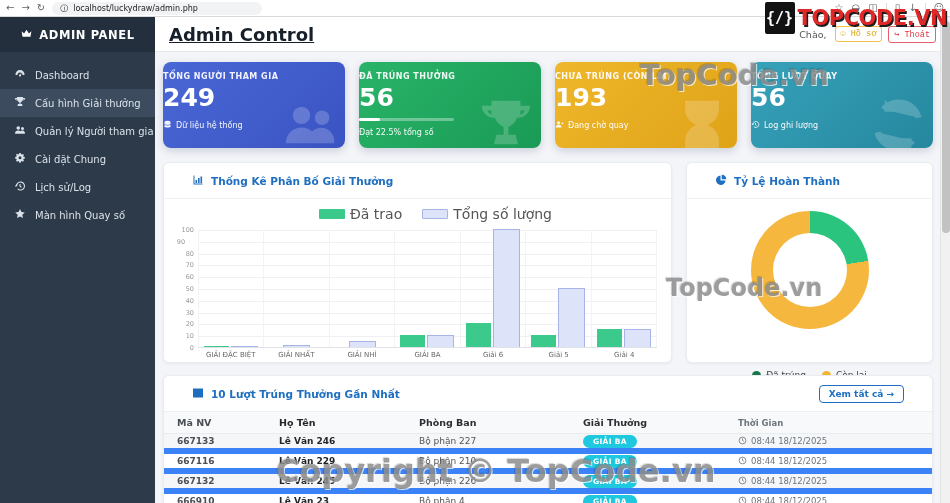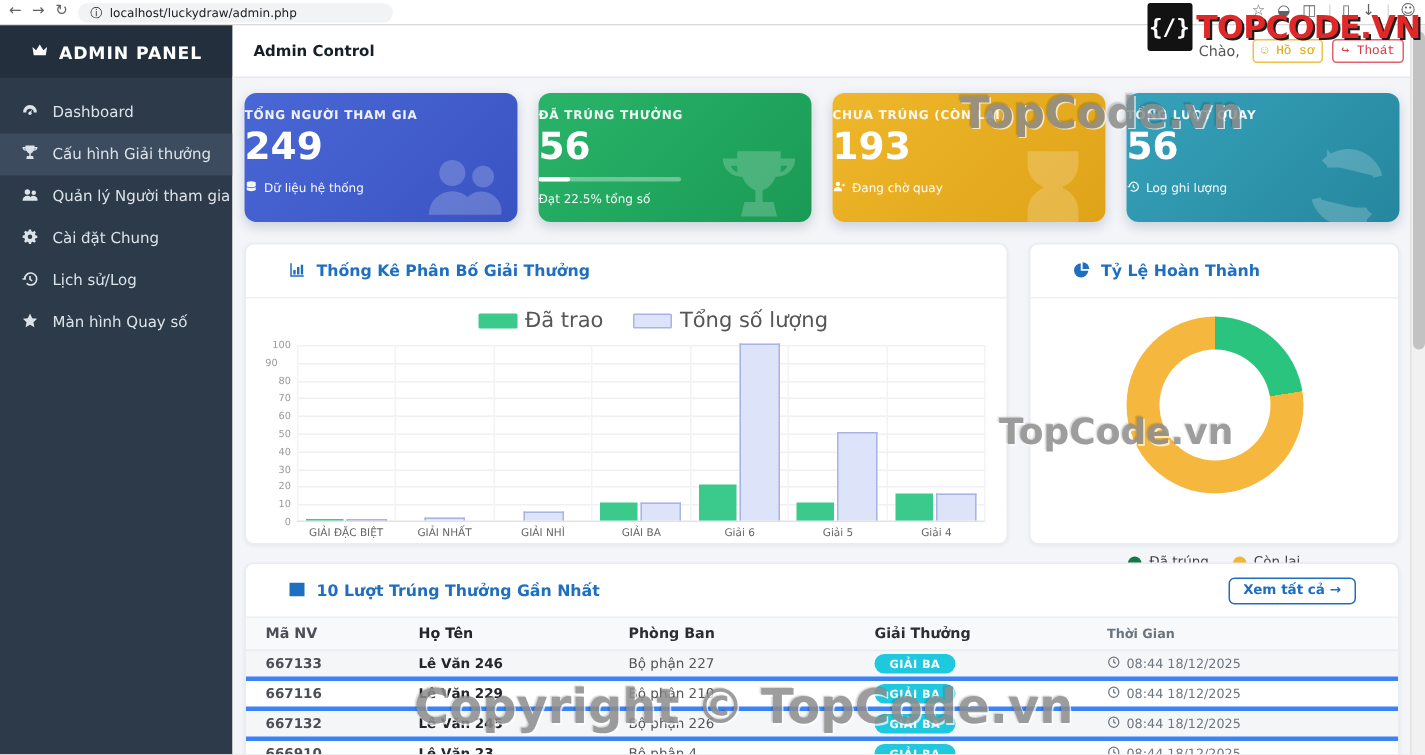--- a/index.html
+++ b/index.html
@@ -25,21 +25,21 @@
   .brand svg { width:13px; height:13px; }
   .side-menu { padding-top:9px; }
   .side-item { height:28px; display:flex; align-items:center; gap:9px; padding-left:14px;
     color:#dbe2ea; font-size:10px; cursor:pointer; }
   .side-item.active { background:#3c4c5e; }
   .side-item svg { width:12px; height:12px; flex:0 0 12px; }
 
   
   .main-header { position:absolute; left:155px; top:0; right:0; height:35px; background:#fff;
     border-bottom:1px solid #e7e9ec; display:flex; align-items:center; padding:0 14px; }
-  .page-title { font-size:10px; font-weight:bold; color:#17202a; }
+  .page-title { font-size:18px; font-weight:bold; color:#17202a;text-decoration:underline; }
   .header-right { margin-left:auto; display:flex; align-items:center; gap:6px; }
   .greeting { font-size:9.5px; color:#555; margin-right:2px; }
   .hbtn { font-family:Liberation Mono, monospace; font-size:8.5px; padding:2px 5px; border-radius:3px; background:#fff; cursor:pointer; }
   .btn-profile { border:1px solid #f0c04a; color:#d9a406; }
   .btn-logout { border:1px solid #e4606d; color:#dc3545; }
 
   
   .content { position:absolute; left:155px; top:35px; right:10px; bottom:0; background:#f3f5f8; overflow:hidden; }
 
   .cards { position:absolute; left:8px; top:10px; width:770px; height:86px; display:flex; gap:14px; }
@@ -83,21 +83,21 @@
   .dlegend { display:flex; justify-content:center; gap:16px; margin-top:9px; font-size:9px; color:#444; }
   .dlegend .li { display:flex; align-items:center; gap:5px;margin-top:32px; }
   .dot { width:9px; height:9px; border-radius:50%; }
 
   .table-card { left:8px; top:323px; width:770px; height:190px; }
   .view-all { margin-left:auto; font-family:inherit; font-size:9px; font-weight:bold; color:#1e6fc0;
     background:#fff; border:1px solid #1e6fc0; border-radius:4px; padding:3px 9px; cursor:pointer; }
   .thead { display:flex; background:#f8f9fa; border-bottom:1px solid #e9ecef;
     font-size:9.5px; font-weight:bold; color:#2b2f33; padding:5px 0; }
   .trow { display:flex; align-items:center; font-size:9px; color:#555; padding:4px 0;
-    border-bottom:3px solid #3b82f6; height:20px; }
+    border-bottom:6px solid #3b82f6; height:20px; }
   .trow.stripe { background:#f5f6f8; }
   .c1 { width:115px; padding-left:13px; font-weight:600; color:#4a4f55; }
   .c2 { width:140px; font-weight:bold; color:#23272b; }
   .c3 { width:164px; }
   .c4 { width:155px; }
   .c5 { flex:1; display:flex; align-items:center; gap:4px; color:#6c757d; font-size:8.5px; }
   .c5 svg { width:9px; height:9px; color:#6c757d; }
   .badge { display:inline-block; background:#1ec9e0; color:#fff; font-size:7.5px; font-weight:bold;
     padding:2px 10px; border-radius:9px; letter-spacing:.3px; }
 

